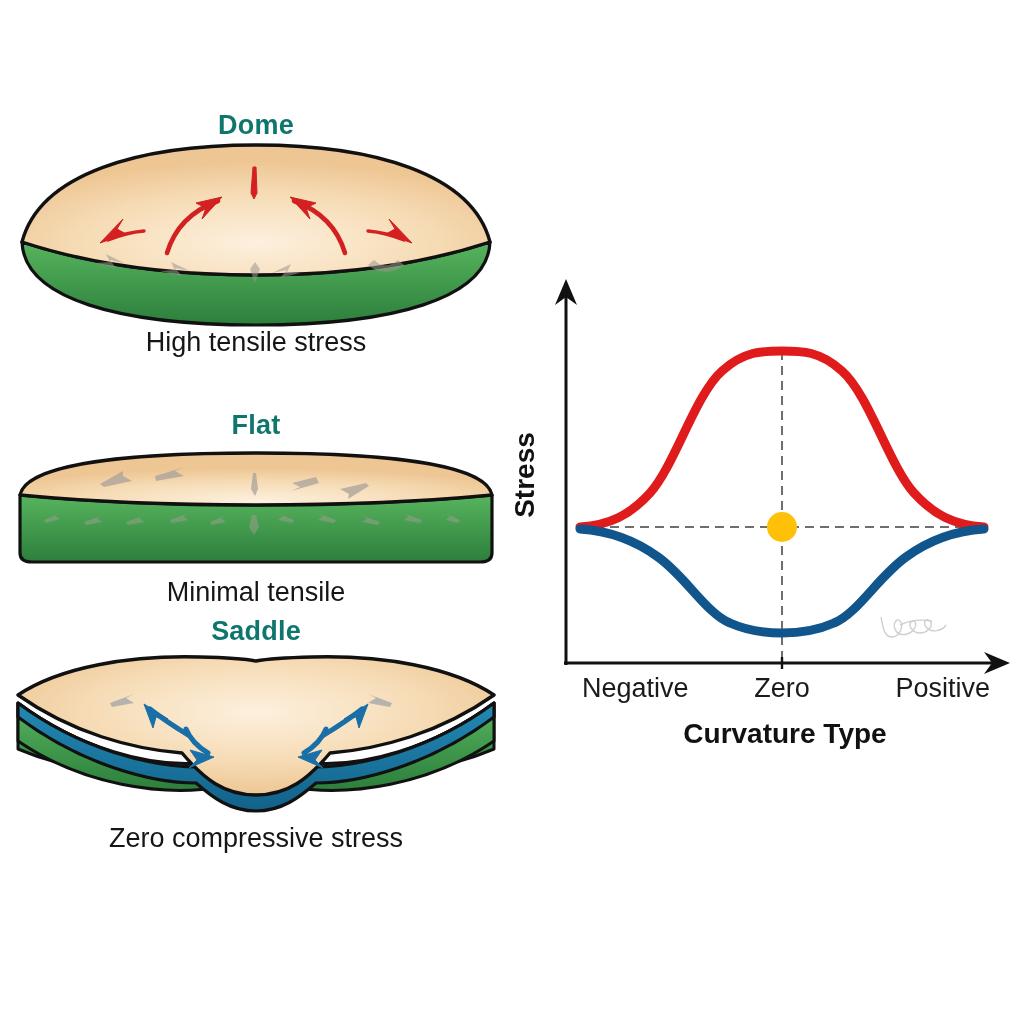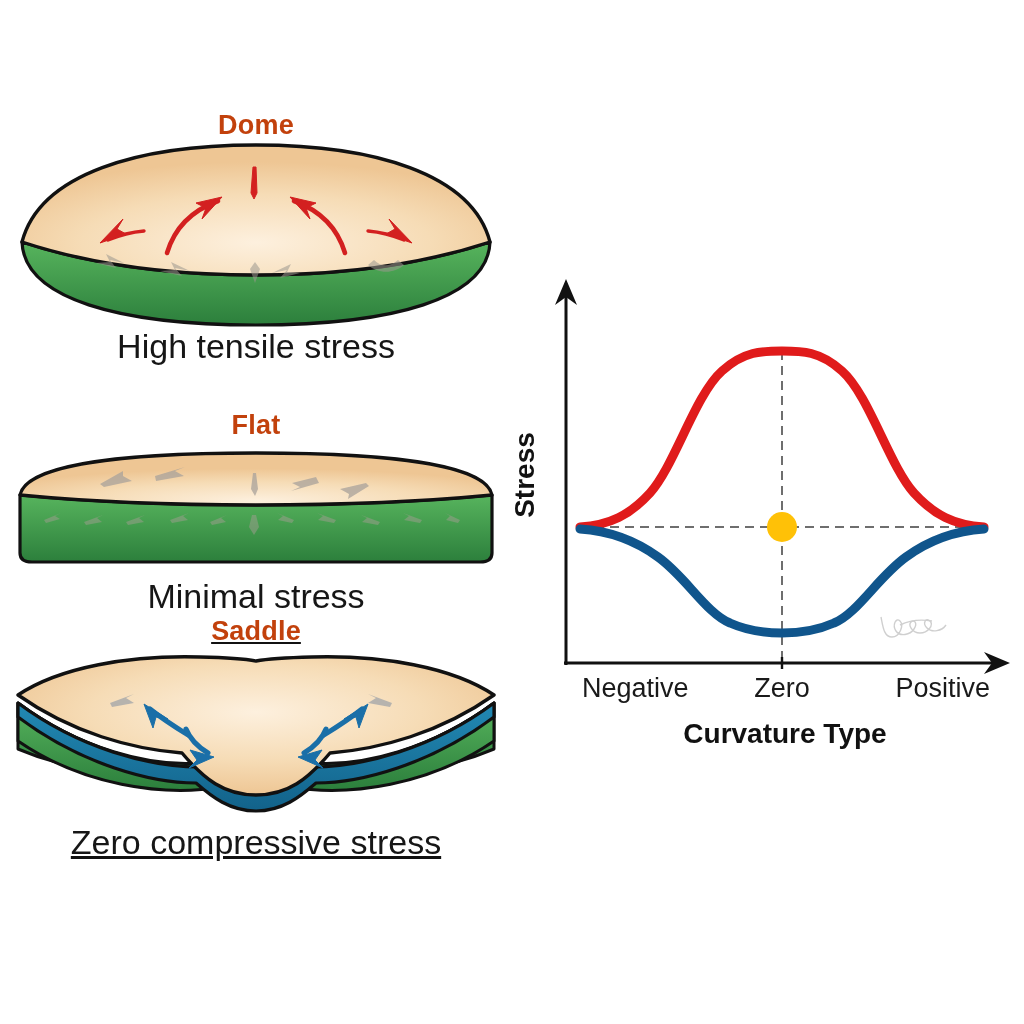--- a/index.html
+++ b/index.html
@@ -26,38 +26,38 @@
   .panel {
     position: absolute;
     left: 0;
     width: 512px;
   }
   .panel-title {
     text-align: center;
     font-size: 27px;
     font-weight: bold;
     letter-spacing: 0.2px;
-    color: #c2410c;
+    color: #0f766e;
     line-height: 1;
   }
   .panel-caption {
     text-align: center;
-    font-size: 34px;
+    font-size: 27px;
     font-weight: normal;
     color: #161616;
     line-height: 1;
   }
   .panel-art {
     width: 512px;
     display: block;
   }
 
   #panel-dome   { top: 112px; }
   #panel-flat   { top: 412px; }
-  #panel-saddle { top: 618px; text-decoration: underline; }
+  #panel-saddle { top: 618px; }
 
   .panel-art-wrap { position: relative; width: 512px; }
 
   
   #chart-area {
     position: absolute;
     left: 500px;
     top: 265px;
     width: 524px;
     height: 510px;
@@ -181,21 +181,21 @@
           <path d="M 252 76 l 4 0 l 3 12 l -5 8 l -5 -8 Z"></path>
           <path d="M 292 84 l -14 -3 l 5 -4 l -6 -3 l 17 7 Z"></path>
           <path d="M 334 84 l -16 -3 l 5 -4 l -6 -3 l 19 7 Z"></path>
           <path d="M 378 86 l -16 -3 l 5 -4 l -6 -3 l 19 7 Z"></path>
           <path d="M 420 84 l -16 -3 l 5 -4 l -6 -3 l 19 7 Z"></path>
           <path d="M 458 84 l -12 -3 l 4 -4 l -5 -3 l 15 7 Z"></path>
         </g>
       </svg>
     </div>
 
-    <div class="panel-caption">Minimal stress</div>
+    <div class="panel-caption">Minimal tensile</div>
   </div>
 
   <div class="panel" id="panel-saddle">
     <div class="panel-title">Saddle</div>
 
     <div class="panel-art-wrap">
       <svg class="panel-art" viewBox="0 0 512 180" width="512" height="180">
         <defs>
           <radialGradient id="sadTop" cx="50%" cy="40%" r="60%">
             <stop offset="0%" stop-color="#FDF0DE"></stop>

